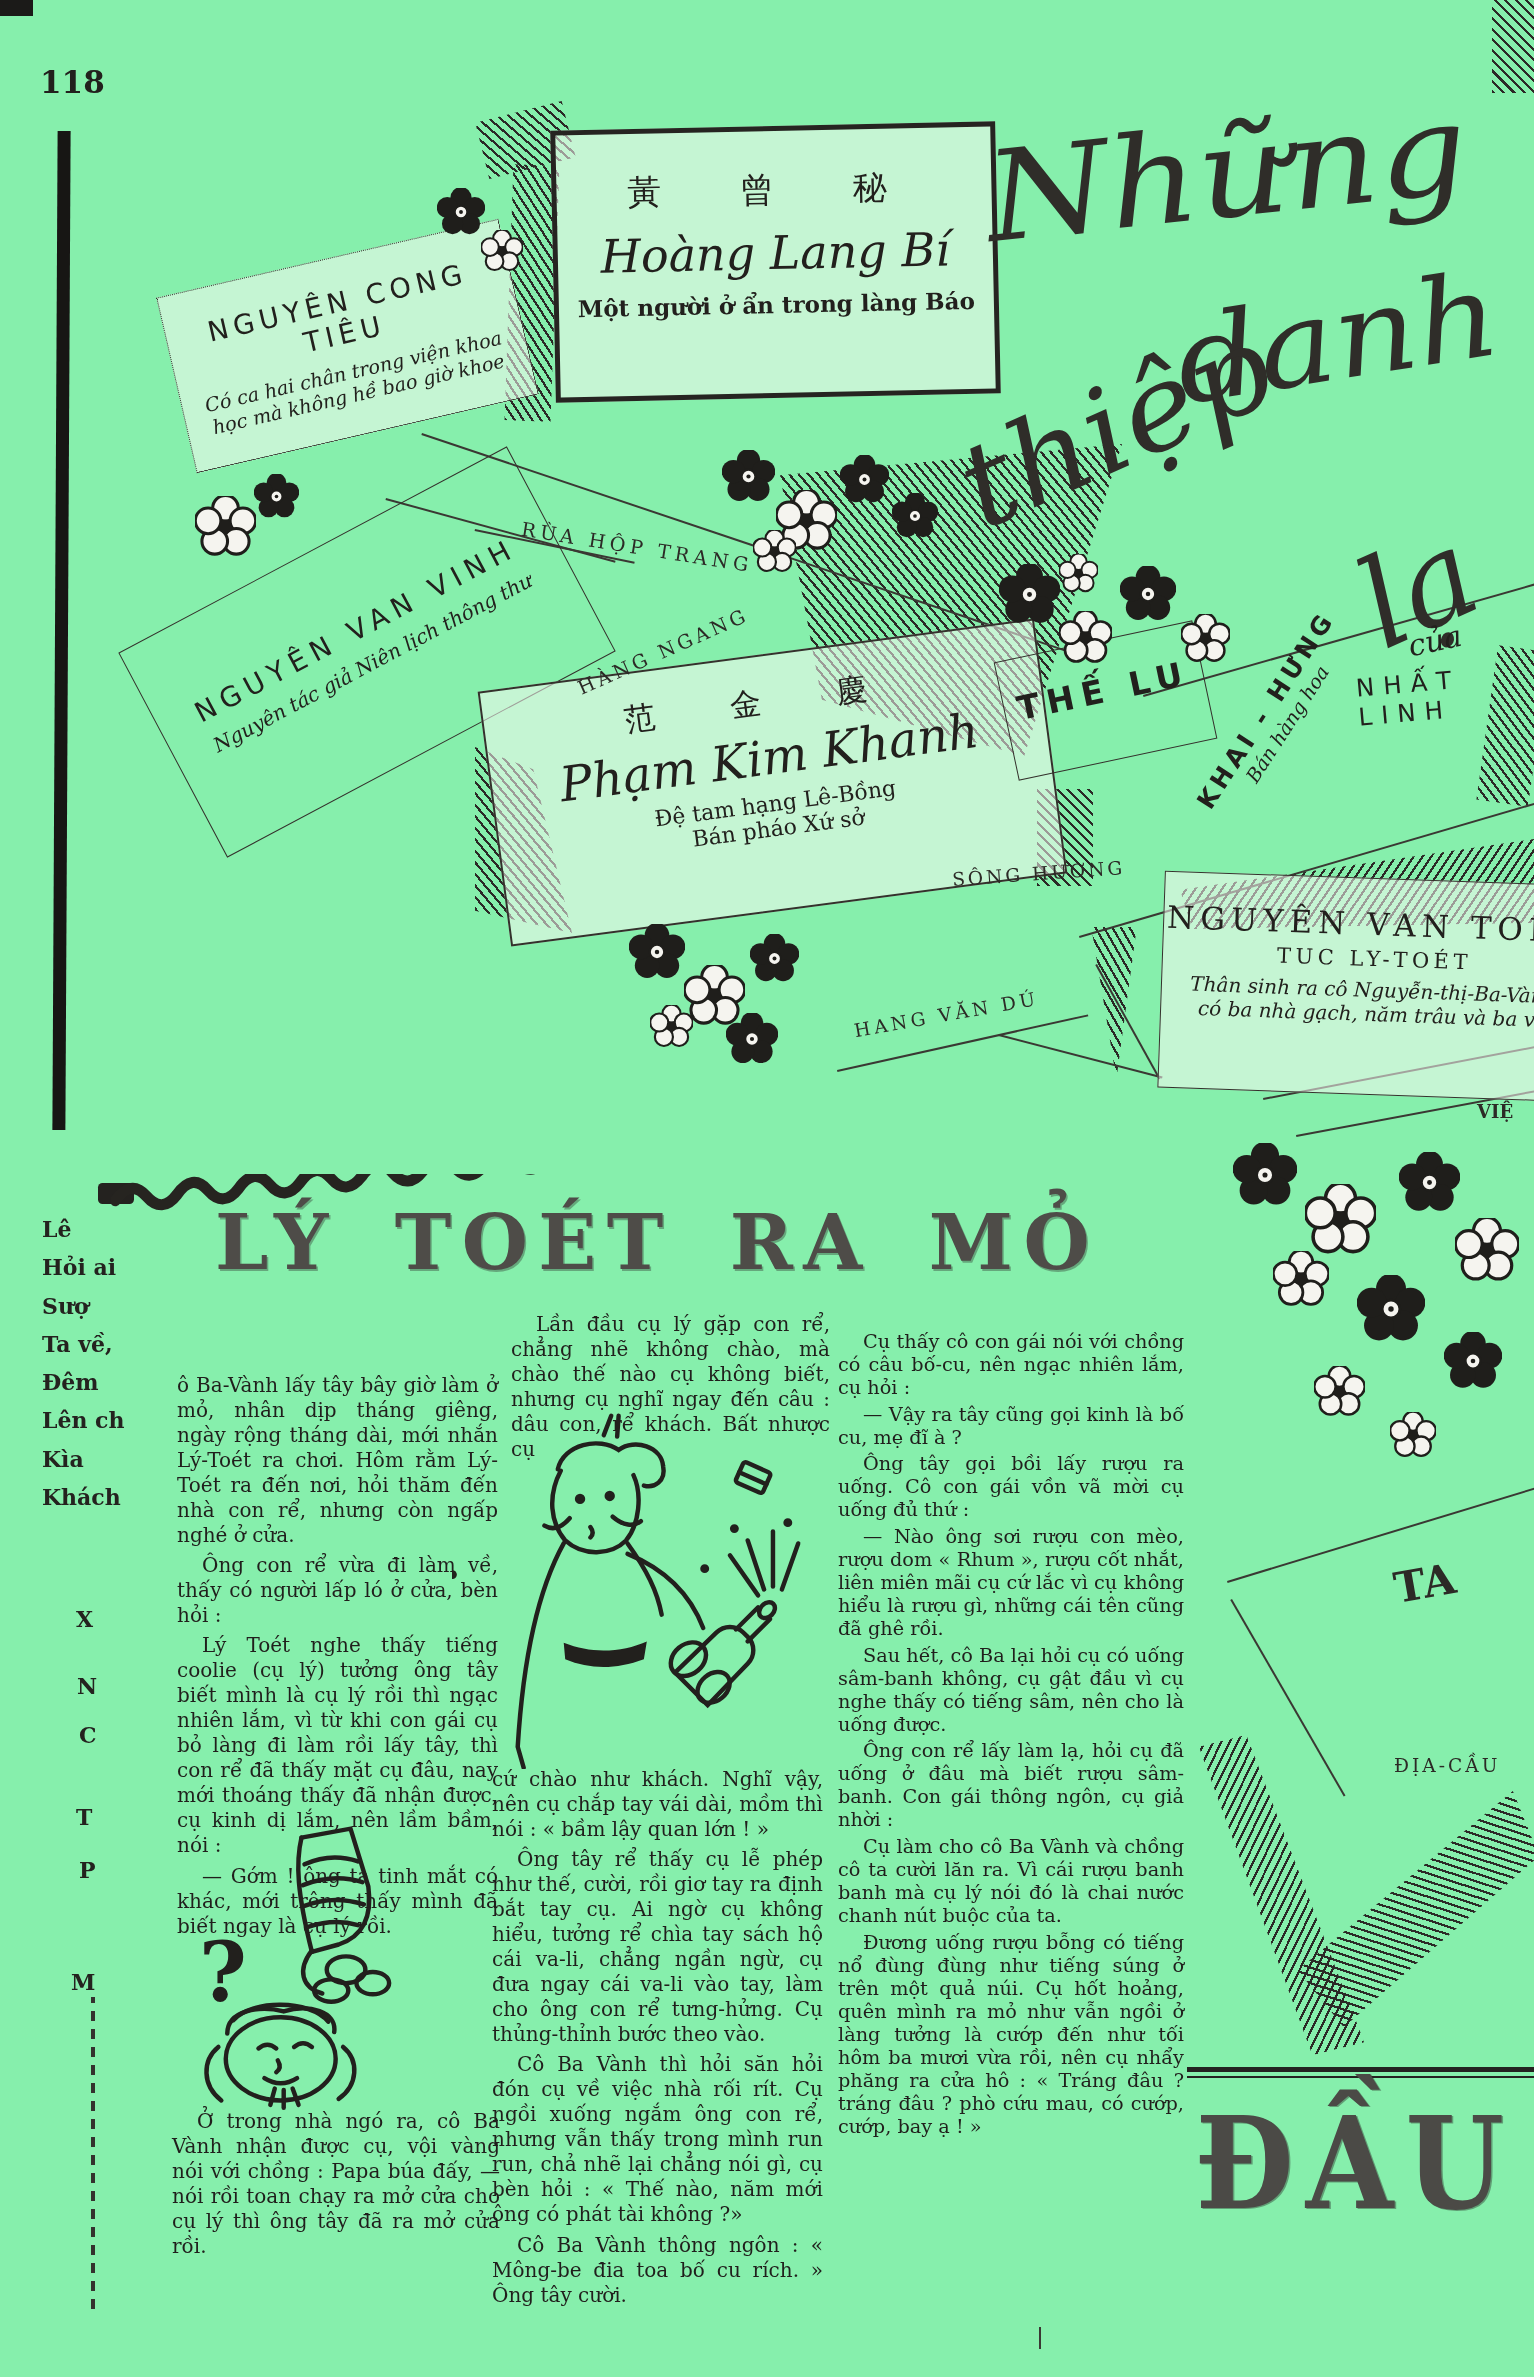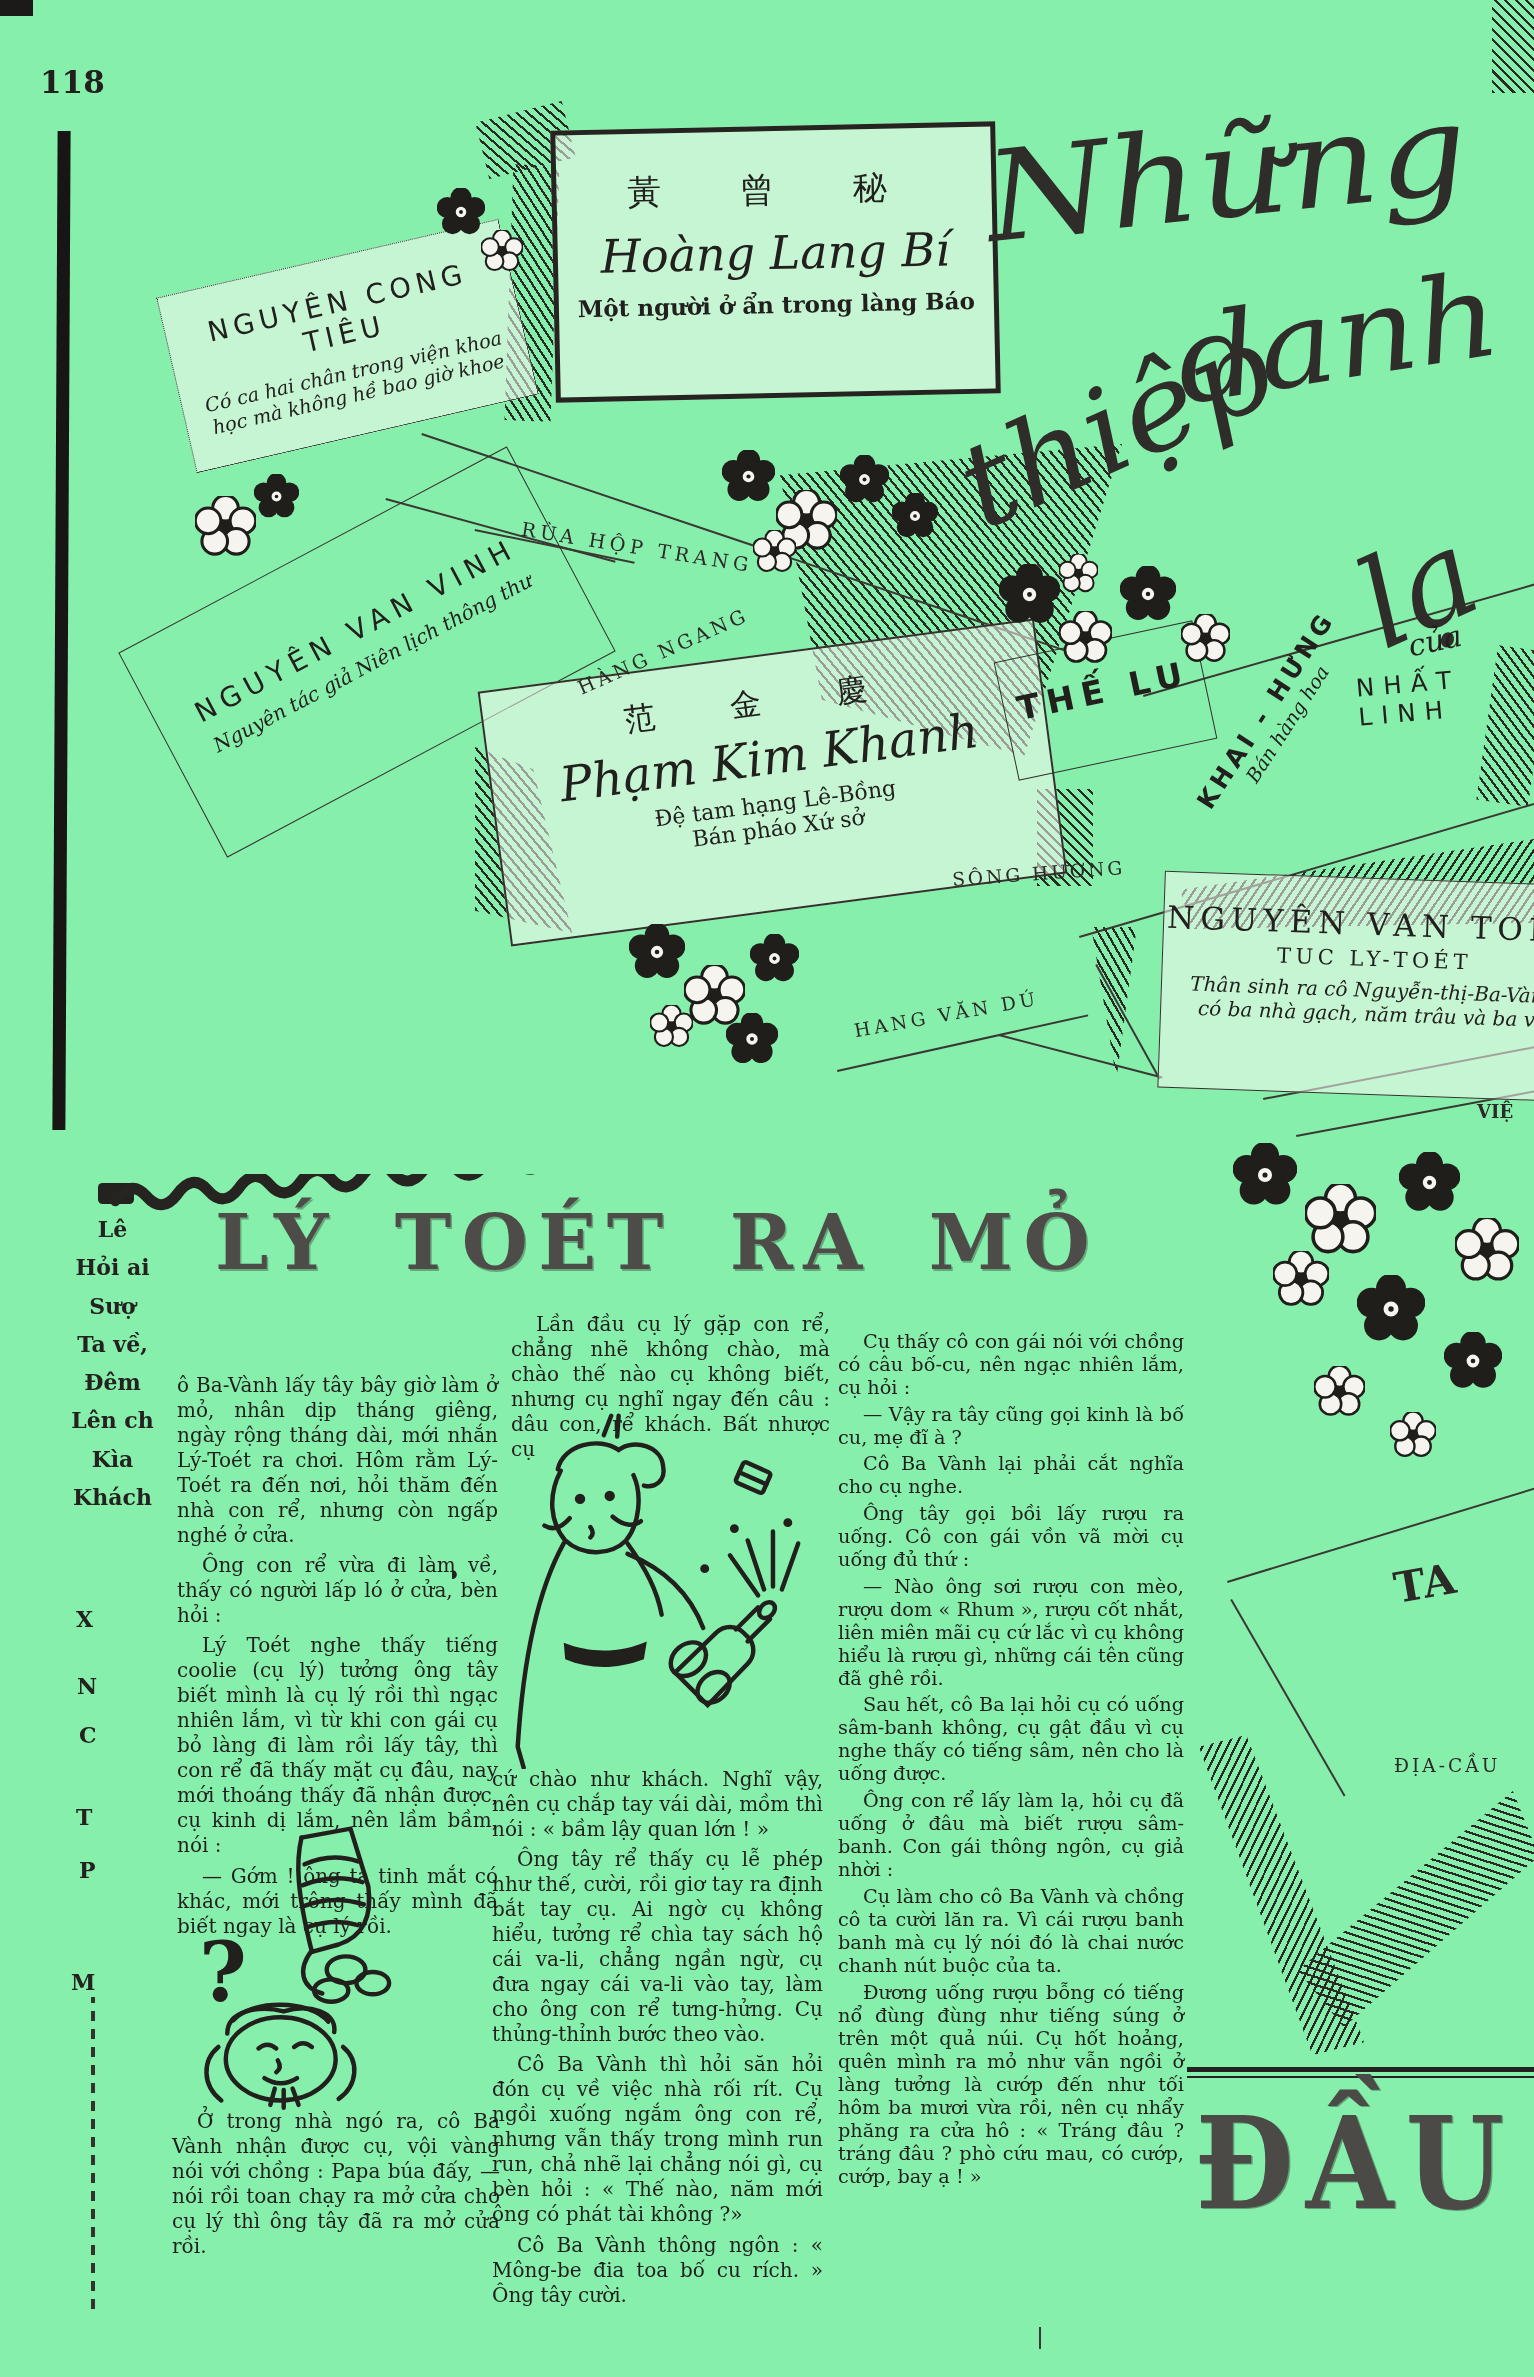--- a/index.html
+++ b/index.html
@@ -9,21 +9,21 @@
   .hatch{position:absolute;background:repeating-linear-gradient(var(--a,45deg),#2b2926 0 2.2px,transparent 2.2px 7.4px);}
   .line{position:absolute;height:2.2px;background:#3a3833;transform-origin:0 0;}
   .card{position:absolute;border:1.5px solid #34312c;background:rgba(250,249,244,.55);text-align:center;}
   .cardname{font-family:"DejaVu Sans",sans-serif;}
   .ital{font-style:italic;}
   .script{font-style:italic;font-family:"DejaVu Serif",serif;}
   .label{position:absolute;font-family:"DejaVu Serif",serif;color:#2c2a26;white-space:nowrap;}
   .bodycol p{margin:0 0 5.2px;text-align:justify;text-indent:25px;font-size:20px;line-height:25px;color:#201f1c;}
   .bodycol p.noind{text-indent:0;}
   .c3 p{font-size:19.3px;line-height:23px;margin-bottom:3.7px;}
-  .marginword{display:block;text-align:center;font-weight:bold;font-size:22px;line-height:1;margin-bottom:16.3px;color:#24221f;}
+  .marginword{display:block;text-align:left;font-weight:bold;font-size:22px;line-height:1;margin-bottom:16.3px;color:#24221f;}
   .mletter{position:absolute;font-weight:bold;font-size:22px;color:#24221f;}
   .blossom{position:absolute;}
   svg.cartoon{position:absolute;}
   .titleword{position:absolute;font-style:italic;color:#2f2d29;white-space:nowrap;transform-origin:0 0;}
 </style>
 </head>
 <body>
 
 <div id="page">
 
@@ -219,21 +219,20 @@
   <div class="bodycol abs" style="left:492px;top:1767px;width:331px;">
     <p class="noind">cứ chào như khách. Nghĩ vậy, nên cụ chắp tay vái dài, mồm thì nói : « bầm lậy quan lớn ! »</p>
     <p>Ông tây rể thấy cụ lễ phép như thế, cười, rồi giơ tay ra định bắt tay cụ. Ai ngờ cụ không hiểu, tưởng rể chìa tay sách hộ cái va-li, chẳng ngần ngừ, cụ đưa ngay cái va-li vào tay, làm cho ông con rể tưng-hửng. Cụ thủng-thỉnh bước theo vào.</p>
     <p>Cô Ba Vành thì hỏi săn hỏi đón cụ về việc nhà rối rít. Cụ ngồi xuống ngắm ông con rể, nhưng vẫn thấy trong mình run run, chả nhẽ lại chẳng nói gì, cụ bèn hỏi : « Thế nào, năm mới ông có phát tài không ?»</p>
     <p>Cô Ba Vành thông ngôn : « Mông-be đia toa bố cu rích. » Ông tây cười.</p>
   </div>
 
   <div class="bodycol c3 abs" style="left:838px;top:1330px;width:346px;">
     <p>Cụ thấy cô con gái nói với chồng có câu bố-cu, nên ngạc nhiên lắm, cụ hỏi :</p>
     <p>— Vậy ra tây cũng gọi kinh là bố cu, mẹ đĩ à ?</p>
-    <p>Cô Ba Vành lại phải cắt nghĩa cho cụ nghe.</p>
     <p>Ông tây gọi bồi lấy rượu ra uống. Cô con gái vồn vã mời cụ uống đủ thứ :</p>
     <p>— Nào ông sơi rượu con mèo, rượu dom « Rhum », rượu cốt nhắt, liên miên mãi cụ cứ lắc vì cụ không hiểu là rượu gì, những cái tên cũng đã ghê rồi.</p>
     <p>Sau hết, cô Ba lại hỏi cụ có uống sâm-banh không, cụ gật đầu vì cụ nghe thấy có tiếng sâm, nên cho là uống được.</p>
     <p>Ông con rể lấy làm lạ, hỏi cụ đã uống ở đâu mà biết rượu sâm-banh. Con gái thông ngôn, cụ giả nhời :</p>
     <p>Cụ làm cho cô Ba Vành và chồng cô ta cười lăn ra. Vì cái rượu banh banh mà cụ lý nói đó là chai nước chanh nút buộc của ta.</p>
     <p>Đương uống rượu bỗng có tiếng nổ đùng đùng như tiếng súng ở trên một quả núi. Cụ hốt hoảng, quên mình ra mỏ như vẫn ngồi ở làng tưởng là cướp đến như tối hôm ba mươi vừa rồi, nên cụ nhẩy phăng ra cửa hô : « Tráng đâu ? tráng đâu ? phò cứu mau, có cướp, cướp, bay ạ ! »</p>
   </div>
 
   <div class="abs" style="left:1187px;top:2067px;width:348px;height:4.5px;background:#232220;"></div>
   <div class="abs" style="left:1187px;top:2076px;width:348px;height:2.2px;background:#232220;"></div>

